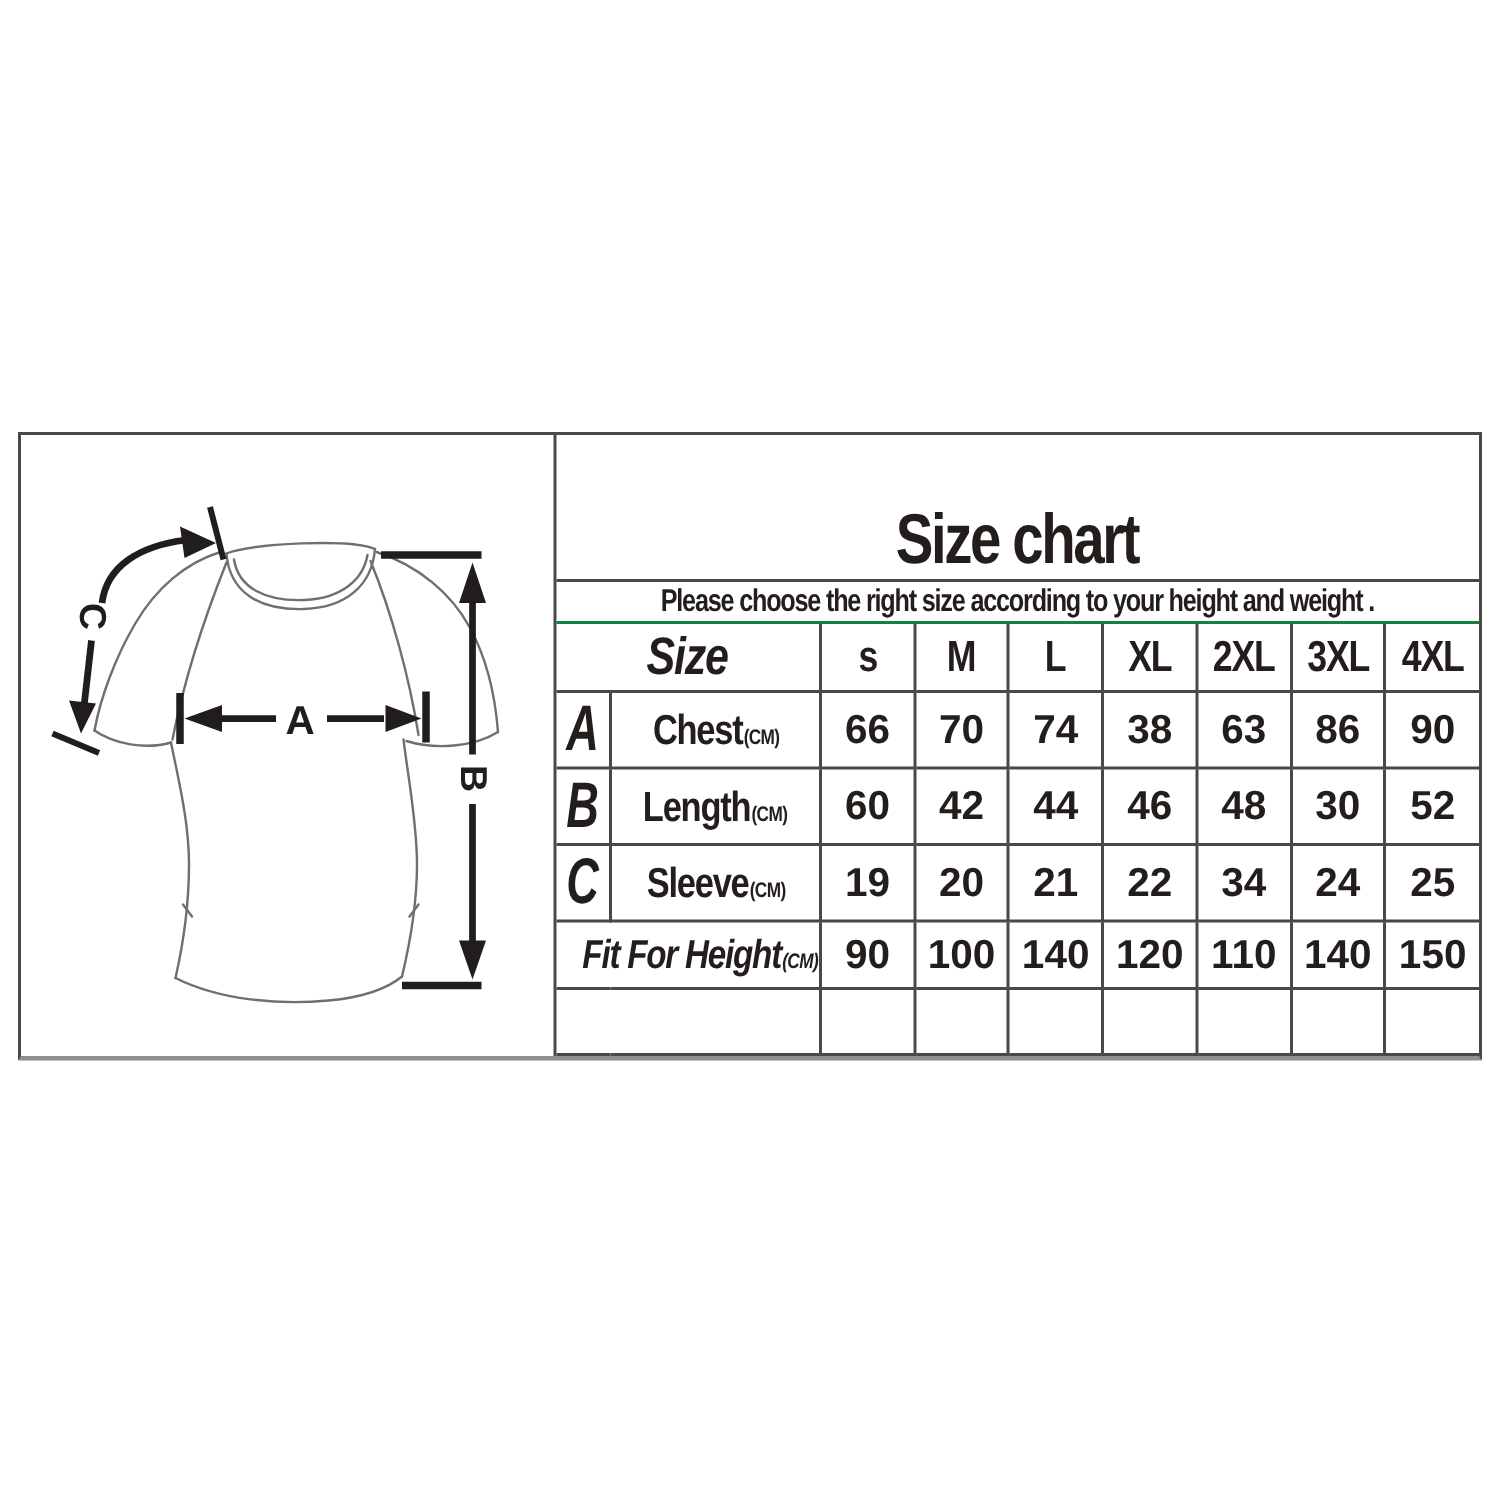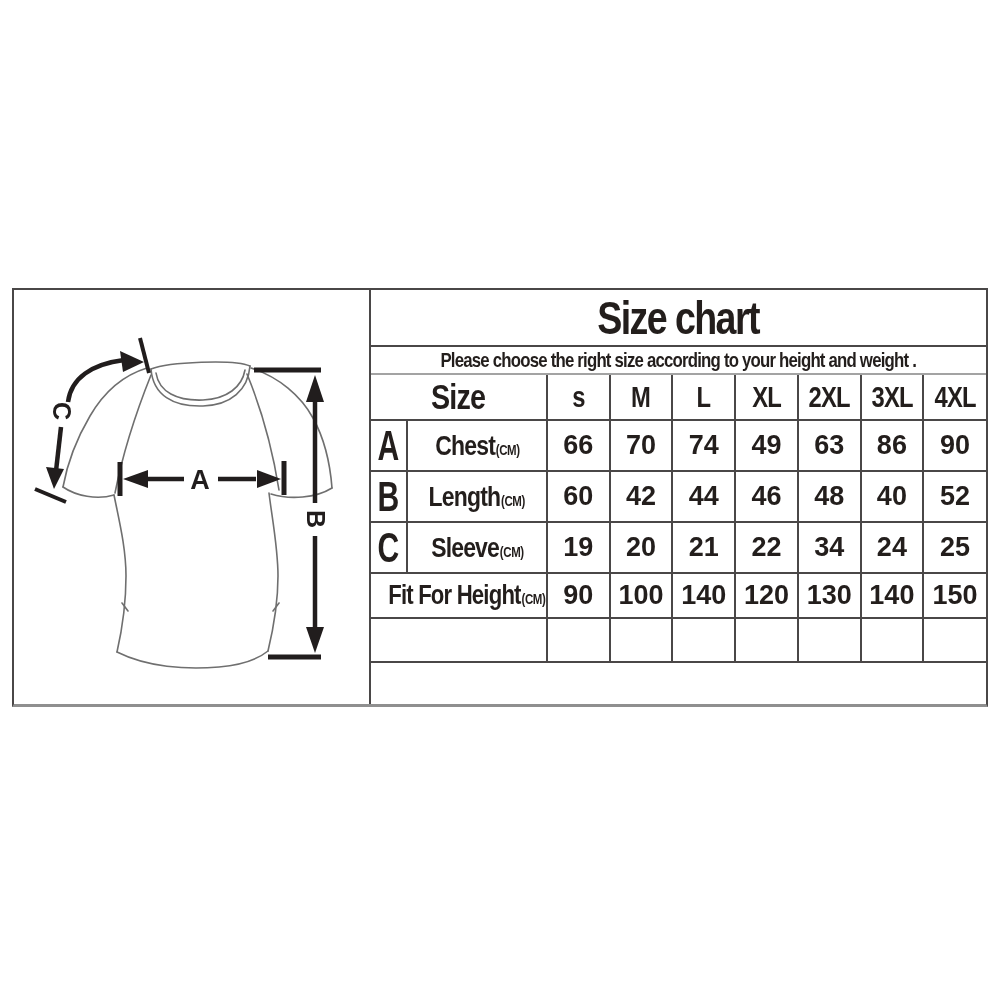--- a/index.html
+++ b/index.html
@@ -13,45 +13,45 @@
     border:2px solid #4a4747;border-bottom:3px solid #8f8f8f;
     display:flex;
   }
   
   .left-panel{
     flex:0 0 357px;width:357px;box-sizing:border-box;
     border-right:2px solid #4a4747;position:relative;overflow:hidden;
   }
   .left-panel svg{display:block;}
   
-  .right-panel{flex:1;min-width:0;display:flex;flex-direction:column;}
+  .right-panel{flex:1;min-width:0;display:flex;flex-direction:column;justify-content:flex-end;}
   .title-row{
     height:57px;box-sizing:border-box;border-bottom:2px solid #4a4747;
     display:flex;align-items:center;justify-content:center;
   }
   .title-text{
     font-size:47px;font-weight:bold;letter-spacing:-2px;white-space:nowrap;
     transform:scaleX(.8);color:#231e1c;
   }
   .subtitle-row{
-    height:28px;box-sizing:border-box;border-bottom:2px solid #a3a3a3;
+    height:28px;box-sizing:border-box;border-bottom:2px solid #15803d;
     display:flex;align-items:center;justify-content:center;
   }
   .subtitle-text{
     font-size:21px;font-weight:bold;letter-spacing:-1px;white-space:nowrap;
     transform:scaleX(.8);color:#231e1c;
   }
   table.size-table{
     border-collapse:collapse;table-layout:fixed;width:100%;
   }
   .size-table td{
     border:2px solid #4a4747;text-align:center;vertical-align:middle;
     font-weight:bold;padding:0;overflow:hidden;color:#231e1c;
   }
-  .size-table td:first-child{border-left:none;}
+  .size-table td:first-child{border-left:none;font-style:italic;}
   .size-table td:last-child{border-right:none;}
   .size-table tr:first-child td{border-top:none;}
   .cond{display:inline-block;transform:scaleX(.82);white-space:nowrap;letter-spacing:-1px;}
   .corner-cell{font-size:35px;}
   .size-head-cell{font-size:29px;letter-spacing:-1px;}
   .letter-cell{font-size:43px;}
   .letter-cell .cond{transform:scaleX(.7);}
   .label-cell{font-size:28px;}
   .unit{font-size:14px;letter-spacing:-.5px;margin-left:1px;}
   .value-cell{font-size:27px;}
@@ -166,35 +166,35 @@
           <td class="size-head-cell"><span class="cond">3XL</span></td>
           <td class="size-head-cell"><span class="cond">4XL</span></td>
         </tr>
 
         <tr class="row-a">
           <td class="letter-cell"><span class="cond">A</span></td>
           <td class="label-cell"><span class="cond"><span>Chest</span><span class="unit">(CM)</span></span></td>
           <td class="value-cell">66</td>
           <td class="value-cell">70</td>
           <td class="value-cell">74</td>
-          <td class="value-cell">49</td>
+          <td class="value-cell">38</td>
           <td class="value-cell">63</td>
           <td class="value-cell">86</td>
           <td class="value-cell">90</td>
         </tr>
 
         <tr class="row-b">
           <td class="letter-cell"><span class="cond">B</span></td>
           <td class="label-cell"><span class="cond"><span>Length</span><span class="unit">(CM)</span></span></td>
           <td class="value-cell">60</td>
           <td class="value-cell">42</td>
           <td class="value-cell">44</td>
           <td class="value-cell">46</td>
           <td class="value-cell">48</td>
-          <td class="value-cell">40</td>
+          <td class="value-cell">30</td>
           <td class="value-cell">52</td>
         </tr>
 
         <tr class="row-c">
           <td class="letter-cell"><span class="cond">C</span></td>
           <td class="label-cell"><span class="cond"><span>Sleeve</span><span class="unit">(CM)</span></span></td>
           <td class="value-cell">19</td>
           <td class="value-cell">20</td>
           <td class="value-cell">21</td>
           <td class="value-cell">22</td>
@@ -202,21 +202,21 @@
           <td class="value-cell">24</td>
           <td class="value-cell">25</td>
         </tr>
 
         <tr class="row-fit">
           <td colspan="2" class="fit-label-cell"><span class="cond"><span>Fit For Height</span><span class="unit">(CM)</span></span></td>
           <td class="value-cell">90</td>
           <td class="value-cell">100</td>
           <td class="value-cell">140</td>
           <td class="value-cell">120</td>
-          <td class="value-cell">130</td>
+          <td class="value-cell">110</td>
           <td class="value-cell">140</td>
           <td class="value-cell">150</td>
         </tr>
 
         <tr class="row-empty">
           <td colspan="2"></td>
           <td></td>
           <td></td>
           <td></td>
           <td></td>

